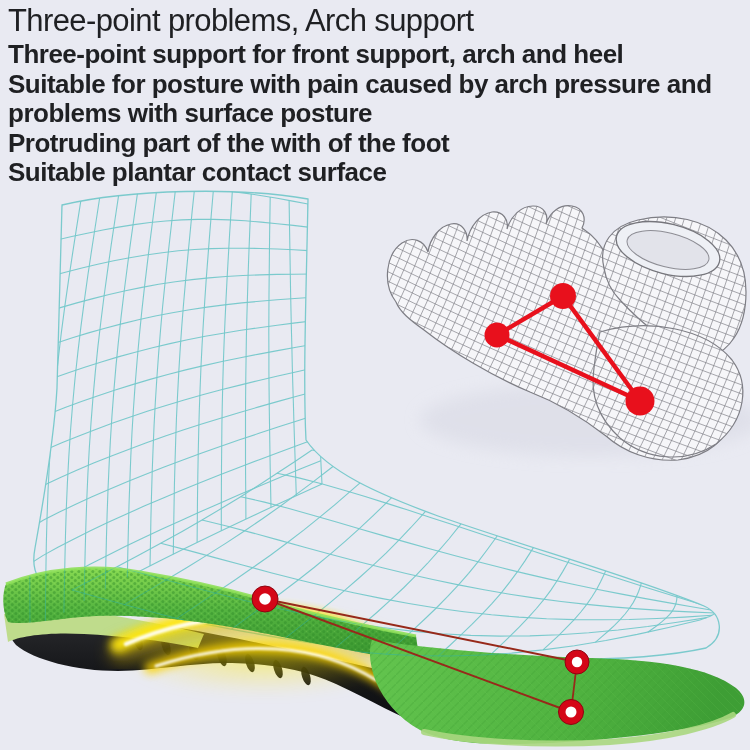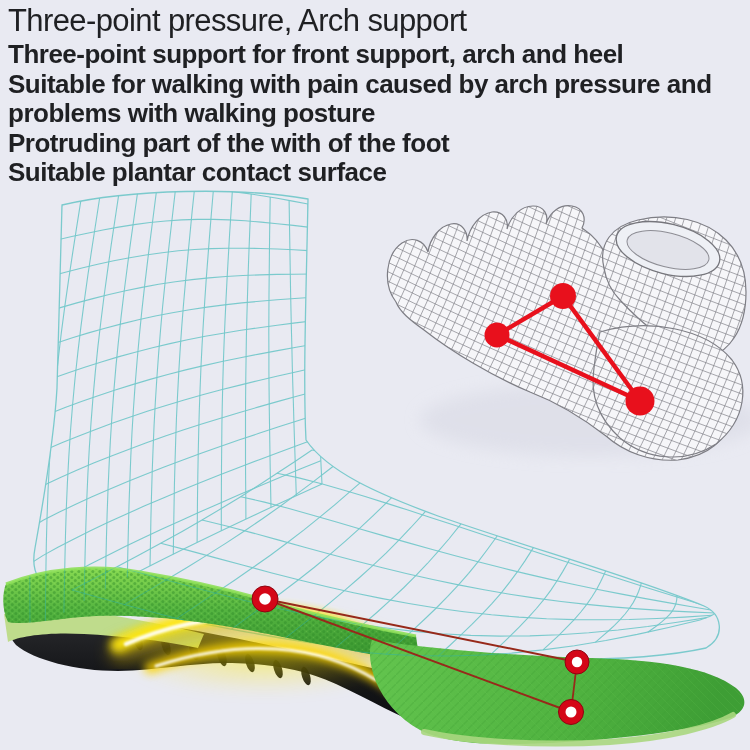--- a/index.html
+++ b/index.html
@@ -24,24 +24,24 @@
   #gGray path{stroke:#85858c;stroke-width:.8;fill:none;opacity:.9;}
   .teal-outline{stroke:#75c8ca;stroke-width:1.3;fill:none;opacity:.95;}
   .gray-shape{fill:#f6f6f9;stroke:#7d7d84;stroke-width:1.2;}
 </style>
 </head>
 <body>
 
 <div class="stage">
 
   <div class="copy">
-    <div class="title">Three-point pressure, Arch support</div>
+    <div class="title">Three-point problems, Arch support</div>
     <div class="line">Three-point support for front support, arch and heel</div>
-    <div class="line">Suitable for walking with pain caused by arch pressure and</div>
-    <div class="line">problems with walking posture</div>
+    <div class="line">Suitable for posture with pain caused by arch pressure and</div>
+    <div class="line">problems with surface posture</div>
     <div class="line">Protruding part of the with of the foot</div>
     <div class="line">Suitable plantar contact surface</div>
   </div>
 
   <svg id="art" width="750" height="750" viewBox="0 0 750 750" style="position:absolute;left:0;top:0">
     <defs>
       <clipPath id="clipTeal">
         <path d="M 62 205 C 130 189 240 187 308 199 C 306 300 303 380 306 440 C 328 472 378 494 438 516 C 536 550 636 578 704 606 C 722 614 726 636 706 648 C 648 661 564 661 484 658 C 402 653 330 648 258 634 C 178 620 118 605 68 595 C 40 589 30 574 35 548 C 44 498 54 440 57 388 C 59 328 60 258 62 205 Z"></path>
       </clipPath>
       <clipPath id="clipGray">

